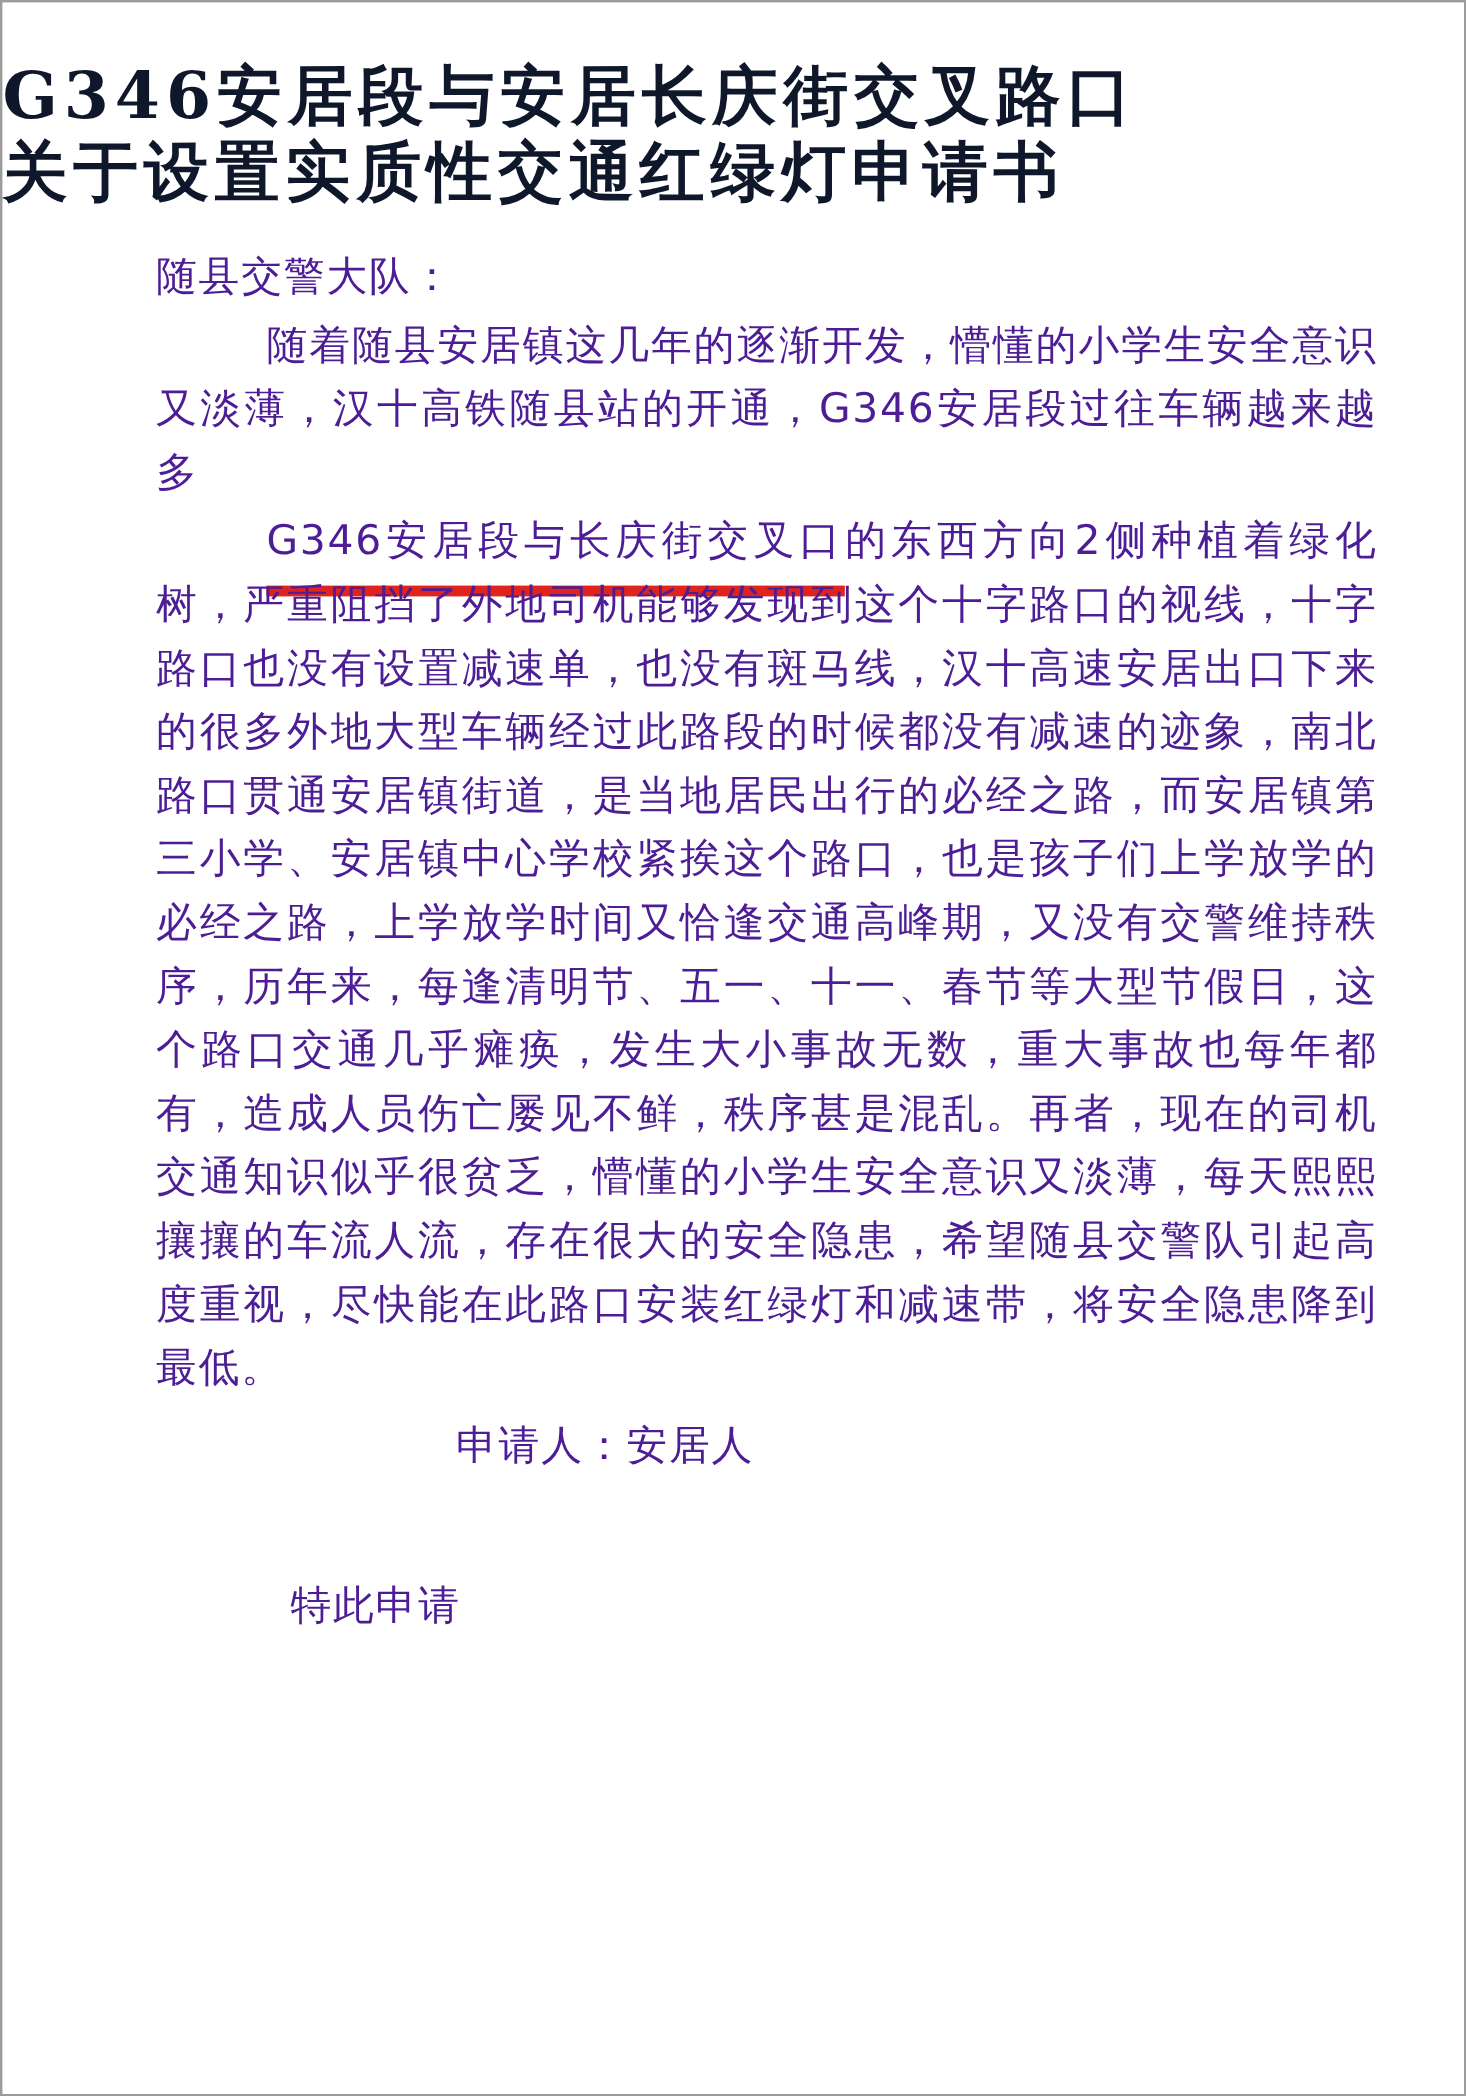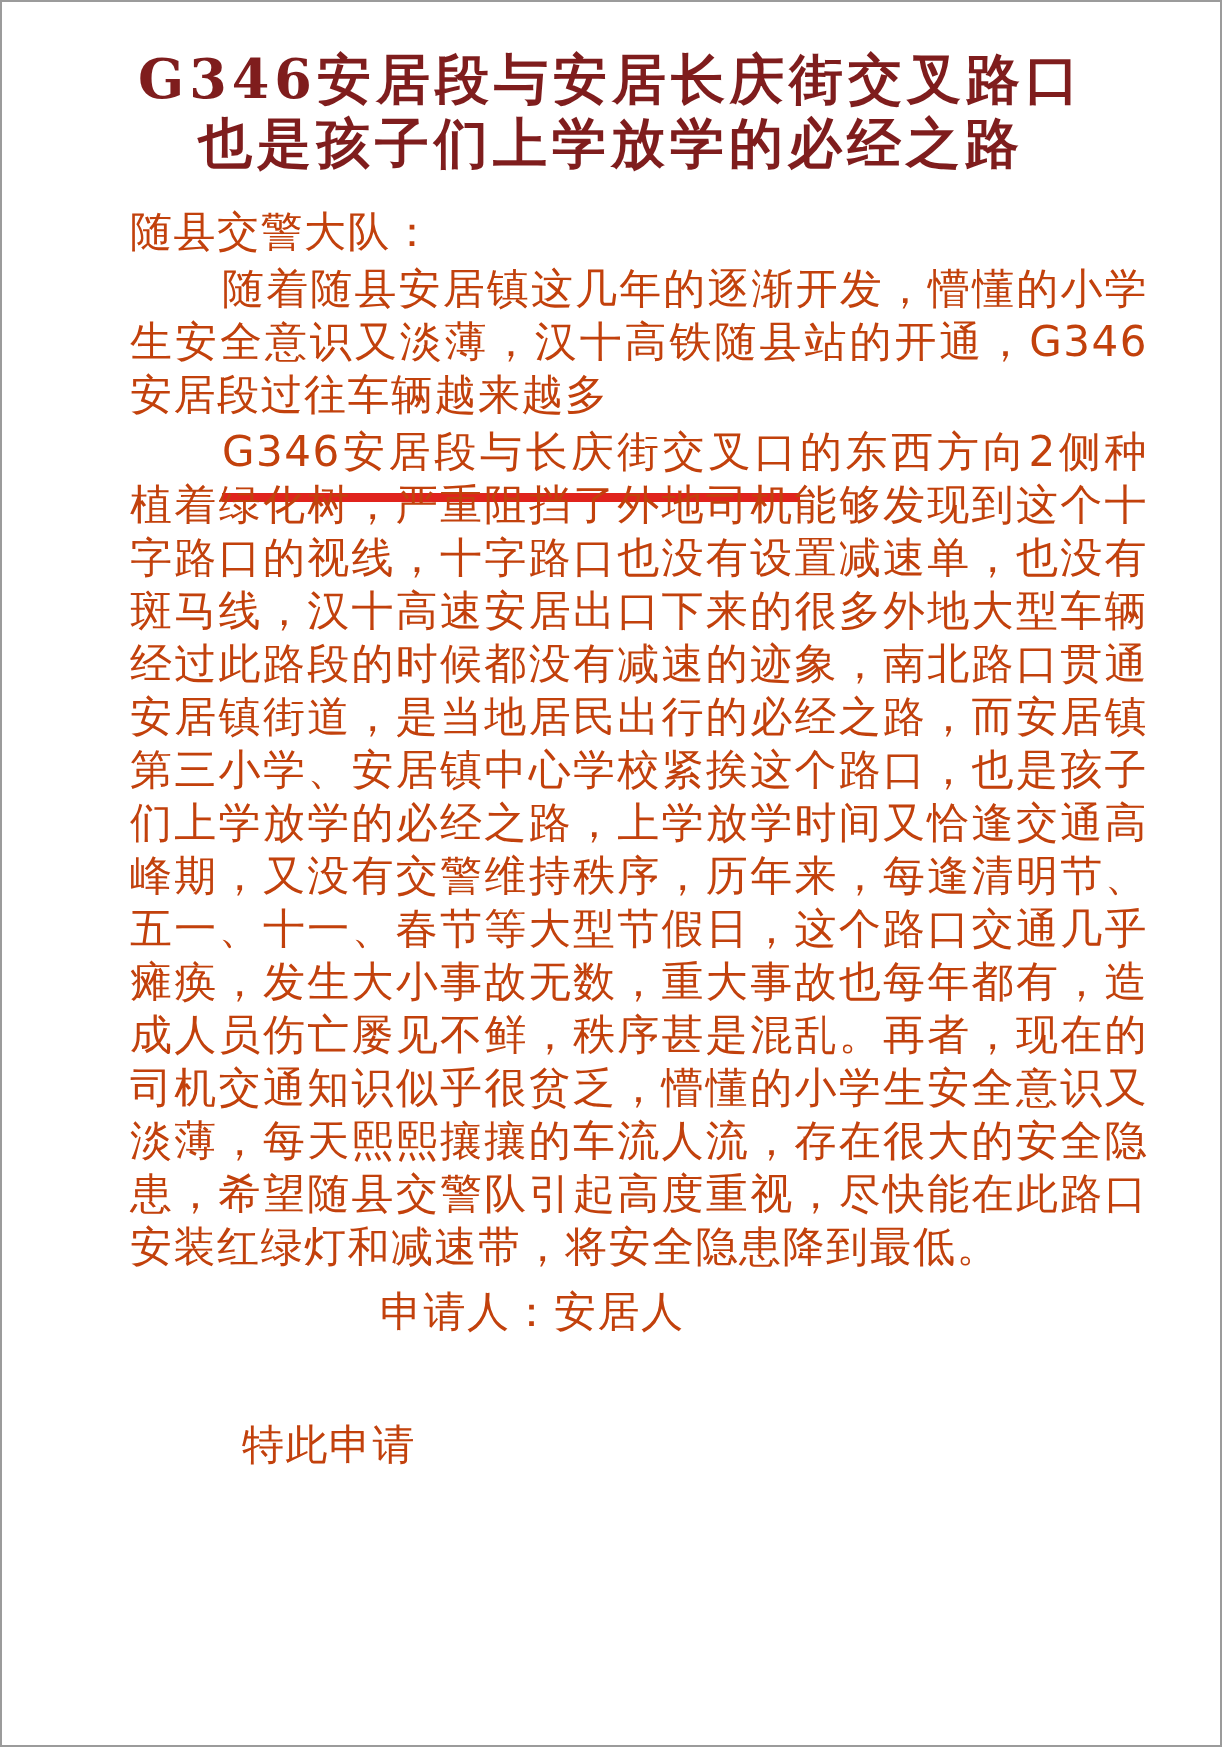--- a/index.html
+++ b/index.html
@@ -12,33 +12,32 @@
     width: 1222px;
     height: 1747px;
     box-sizing: border-box;
     background: #ffffff;
     border: 2px solid #9b9b9b;
     overflow: hidden;
     font-family: "DejaVu Sans", sans-serif;
   }
   .title-block {
     margin-top: 45px;
-    text-align: center;
-    color: #7f1d1d;
+    color: #0f172a;
     font-family: "DejaVu Serif", serif;
     font-weight: bold;
     font-size: 54px;
     line-height: 64px;
     letter-spacing: 5px;
   }
   .title-line { white-space: nowrap; }
   .body-block {
     margin: 30px 72px 0 128px;
-    color: #c2410c;
-    font-size: 42px;
+    color: #4c1d95;
+    font-size: 34px;
     line-height: 53px;
     letter-spacing: 1.5px;
     text-align: justify;
   }
   .salutation {
     margin: 0 0 4px 0;
   }
   .para {
     margin: 0 0 4px 0;
     text-indent: 92px;
@@ -58,21 +57,21 @@
     text-indent: 0;
   }
 </style>
 </head>
 <body>
 
 <div class="page">
 
   <div class="title-block">
     <div class="title-line">G346安居段与安居长庆街交叉路口</div>
-    <div class="title-line">也是孩子们上学放学的必经之路</div>
+    <div class="title-line">关于设置实质性交通红绿灯申请书</div>
   </div>
 
   <div class="body-block">
 
     <p class="salutation">随县交警大队：</p>
 
     <p class="para"><span>随着随县安居镇这几年的逐渐开发，懵懂的小学生安全意识又淡薄，汉十高铁随县站的开通，G346安居段过往车辆越来越多</span></p>
 
     <p class="para"><span class="red-underline">G346安居段与长庆街交叉口</span><span>的东西方向2侧种植着绿化树，严重阻挡了外地司机能够发现到这个十字路口的视线，十字路口也没有设置减速单，也没有斑马线，汉十高速安居出口下来的很多外地大型车辆经过此路段的时候都没有减速的迹象，南北路口贯通安居镇街道，是当地居民出行的必经之路，而安居镇第三小学、安居镇中心学校紧挨这个路口，也是孩子们上学放学的必经之路，上学放学时间又恰逢交通高峰期，又没有交警维持秩序，历年来，每逢清明节、五一、十一、春节等大型节假日，这个路口交通几乎瘫痪，发生大小事故无数，重大事故也每年都有，造成人员伤亡屡见不鲜，秩序甚是混乱。再者，现在的司机交通知识似乎很贫乏，懵懂的小学生安全意识又淡薄，每天熙熙攘攘的车流人流，存在很大的安全隐患，希望随县交警队引起高度重视，尽快能在此路口安装红绿灯和减速带，将安全隐患降到最低。</span></p>
 

